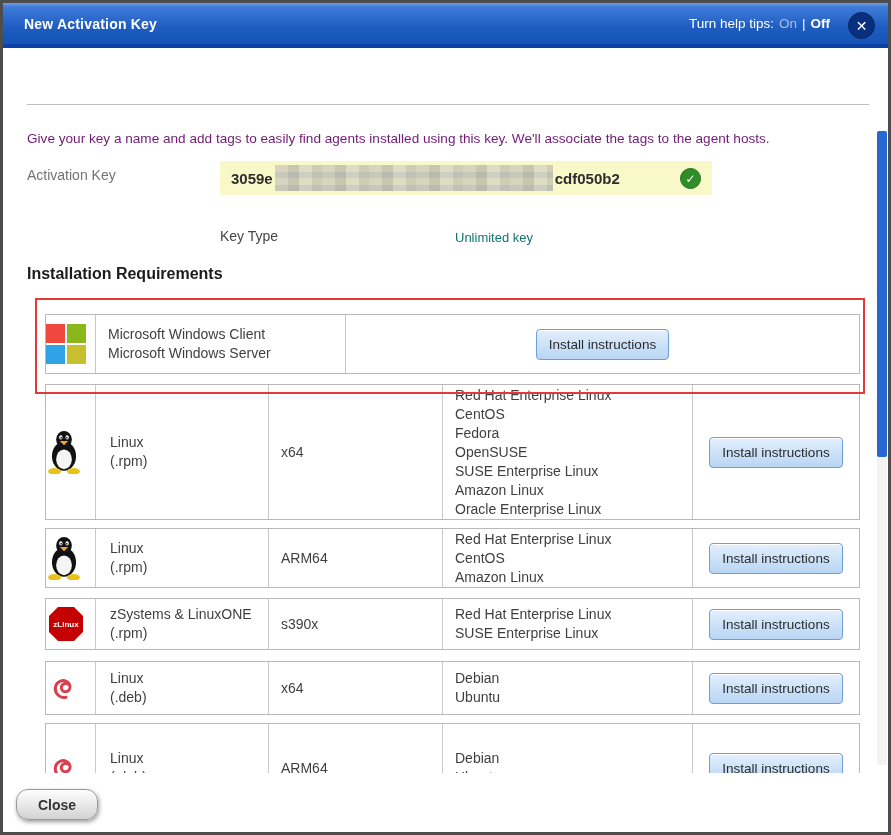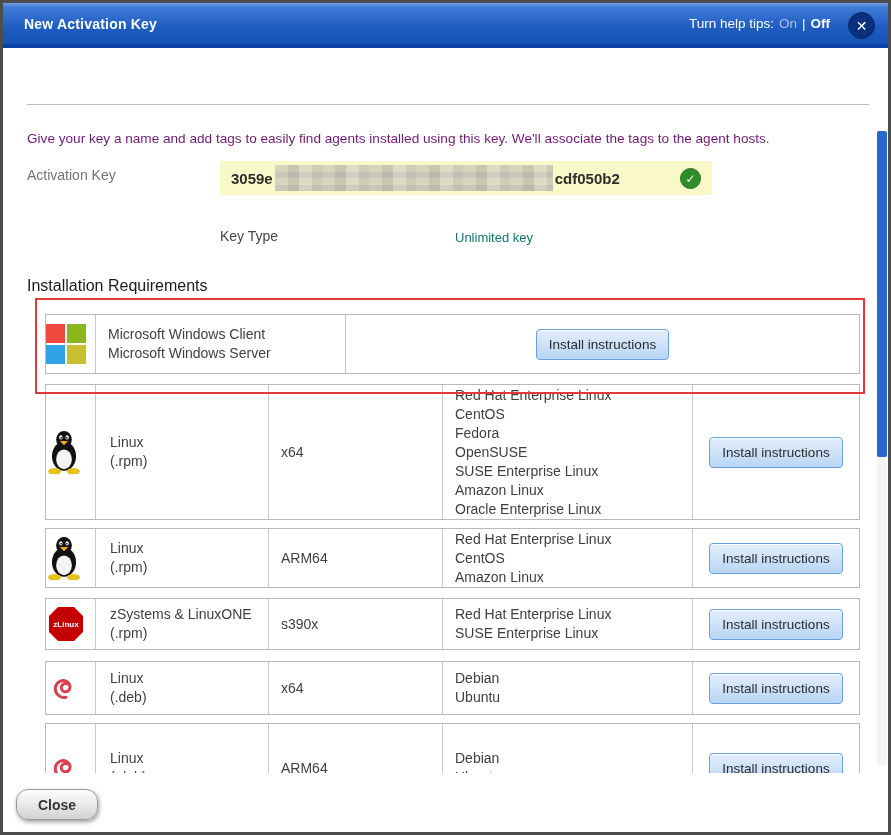--- a/index.html
+++ b/index.html
@@ -33,21 +33,21 @@
     background-image:
       repeating-linear-gradient(0deg, rgba(140,140,160,.22) 0 6px, rgba(200,200,175,.20) 6px 13px),
       repeating-linear-gradient(90deg, #d9d9c2 0 13px, #c7c7b2 13px 24px, #e2e2ca 24px 37px, #cfcfba 37px 47px);
     filter:blur(.7px); }
   .check { margin-left:auto; width:21px; height:21px; border-radius:50%; background:#2f8e29;
     border:1px solid #23701f; color:#fff; font-size:12px; font-weight:bold; line-height:20px; text-align:center; }
 
   .kt-label { position:absolute; left:217px; top:225px; font-size:14px; color:#454545; }
   .kt-value { position:absolute; left:408px; top:227px; font-size:13px; color:#0f766e;margin-left:44px; }
 
-  .section-title { position:absolute; left:24px; top:274px; font-size:16px; font-weight:normal; color:#1b1b1b; }
+  .section-title { position:absolute; left:24px; top:262px; font-size:16px; font-weight:bold; color:#1b1b1b; }
 
   .red-annotation { position:absolute; left:32px; top:295px; width:830px; height:96px;
     border:2px solid #e23a3a; z-index:6; pointer-events:none; }
 
   
   .table-wrap { position:absolute; left:42px; top:311px; width:815px; height:459px; overflow:hidden; }
   .trow { display:flex; border:1px solid #b9b9b9; background:#fff; }
   .cell { border-right:1px solid #c9c9c9; display:flex; align-items:center; font-size:14px; color:#3f3f3f;
     line-height:19px; }
   .cell:last-child { border-right:none; }

